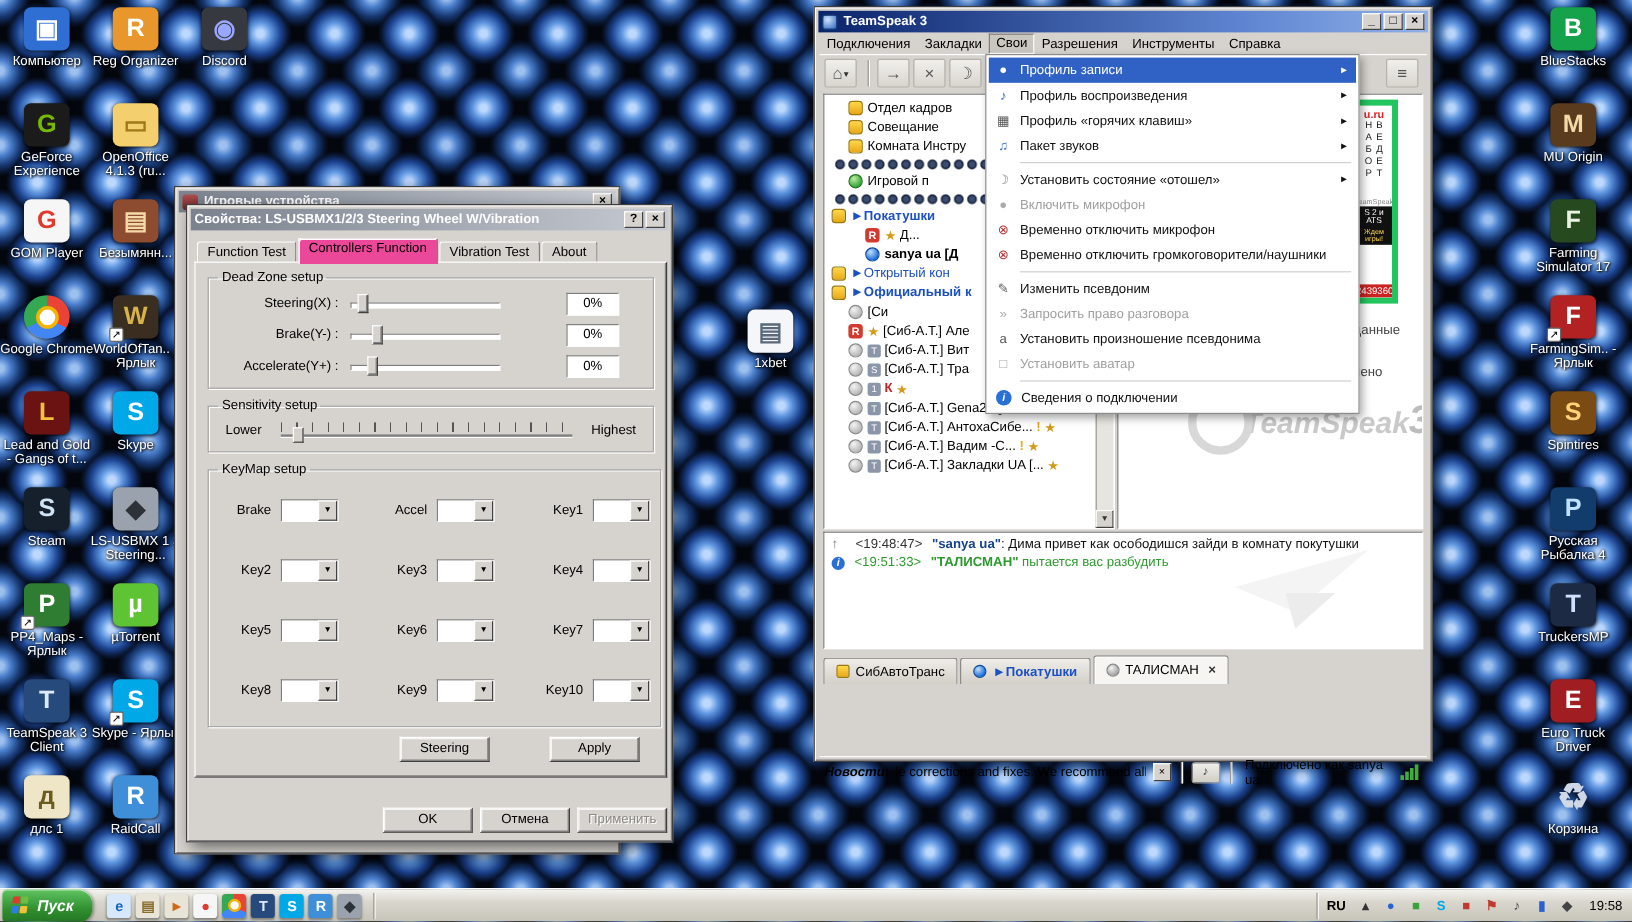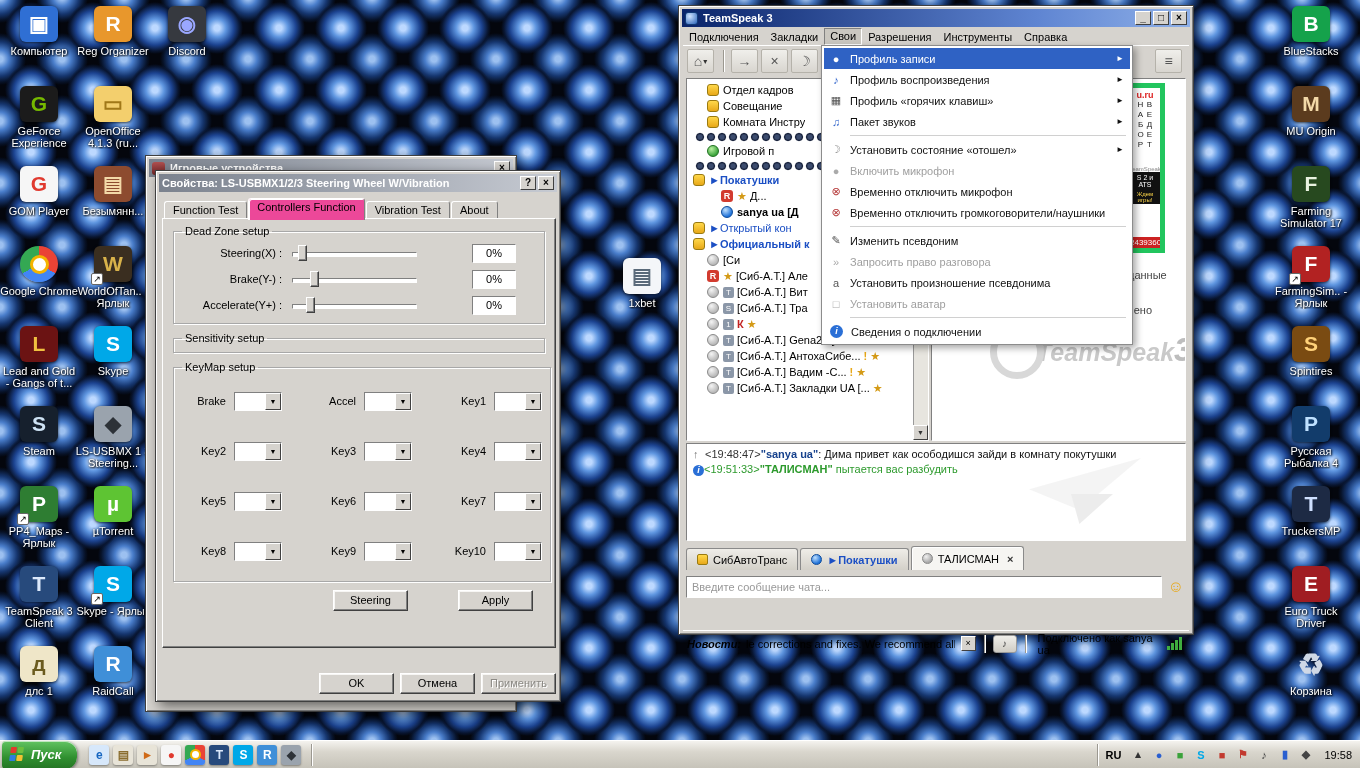--- a/index.html
+++ b/index.html
@@ -136,21 +136,21 @@
 .frag2{left:196px;top:225px;}
 .ts-watermark{position:absolute;left:104px;top:252px;font-size:25px;color:#c9c9c9;font-style:italic;font-weight:bold;}
 .ts-watermark::before{content:"";position:absolute;left:-46px;top:-6px;width:40px;height:40px;border:7px solid #d8d8d8;border-radius:50%;}
 .ts-watermark .three{font-size:33px;color:#bdbdbd;}
 .ts-chat{position:absolute;left:7px;right:7px;top:437px;height:98px;background:#fff;border:1px solid;
   border-color:#808080 #fff #fff #808080;padding:4px 6px;overflow:hidden;}
 .chat-line{margin-bottom:3px;position:relative;z-index:2;}
 .chat-ic{display:inline-block;width:12px;color:#777;font-weight:bold;}
 .chat-ic.info{background:#2a6fd6;color:#fff;border-radius:50%;width:11px;height:11px;font-size:9px;line-height:11px;
   text-align:center;font-style:italic;}
-.chat-time{color:#333;margin:0 0;}
+.chat-time{color:#333;margin:0 8px;}
 .chat-author{font-weight:bold;color:#16418c;}
 .chat-text{color:#111;}
 .chat-line.green .chat-author,.chat-line.green .chat-text,.chat-line.green .chat-time{color:#2d9a2d;}
 .plane{position:absolute;right:36px;top:4px;width:120px;height:80px;opacity:.55;pointer-events:none;z-index:1;}
 .plane i{position:absolute;display:block;background:#ececec;}
 .plane i:nth-child(1){left:0;top:10px;width:112px;height:52px;clip-path:polygon(0 60%,100% 0,45% 100%);}
 .plane i:nth-child(2){left:42px;top:46px;width:42px;height:30px;clip-path:polygon(0 0,100% 0,20% 100%);background:#dedede;}
 .ts-tabbar{position:absolute;left:7px;top:540px;height:24px;display:flex;align-items:flex-end;}
 .ts-tab{height:22px;display:flex;align-items:center;padding:0 10px;background:linear-gradient(#efede8,#d3d0c8);
   border:1px solid #8a8a8a;border-bottom:none;border-radius:3px 3px 0 0;margin-right:2px;}
@@ -387,20 +387,27 @@
             <span class="dzlabel">Accelerate(Y+) :</span>
             <span class="hslider">
               <span class="hthumb" style="left: 11%;"></span>
             </span>
             <span class="dzval">0%</span>
           </div>
         </div>
     </fieldset>
     <fieldset class="fs">
       <legend>Sensitivity setup</legend>
+      <div class="sensrow">
+        <span>Lower</span>
+        <span class="ruler">
+          <span class="rthumb"></span>
+        </span>
+        <span>Highest</span>
+      </div>
     </fieldset>
     <fieldset class="fs">
       <legend>KeyMap setup</legend>
       <div id="kmGrid">
           <div class="kmrow">
             <span class="kmgroup">
               <span class="kmlabel">Brake</span>
               <span class="combo">
                 <span class="combo-btn">▼</span>
               </span>
@@ -662,24 +669,20 @@
       <div class="ts-tab">
         <span class="tab-ic channel"></span>
         <span class="tab-lb blue">►Покатушки</span>
       </div>
       <div class="ts-tab active">
         <span class="tab-ic user"></span>
         <span class="tab-lb">ТАЛИСМАН</span>
         <span class="tab-x">×</span>
       </div>
     </div>
-  <div class="ts-inputrow">
-    <input class="ts-input" placeholder="Введите сообщение чата..." style="">
-    <span class="smiley">☺</span>
-  </div>
   <div class="ts-status">
     <span class="news-label">Новости:</span>
     <span class="news-text">le corrections and fixes. We recommend all</span>
     <span class="news-x">×</span>
     <span class="vline"></span>
     <span class="spk-btn">♪</span>
     <span class="vline"></span>
     <span class="conn">Подключено как sanya ua</span>
     <span class="wifi">
         <span></span>

